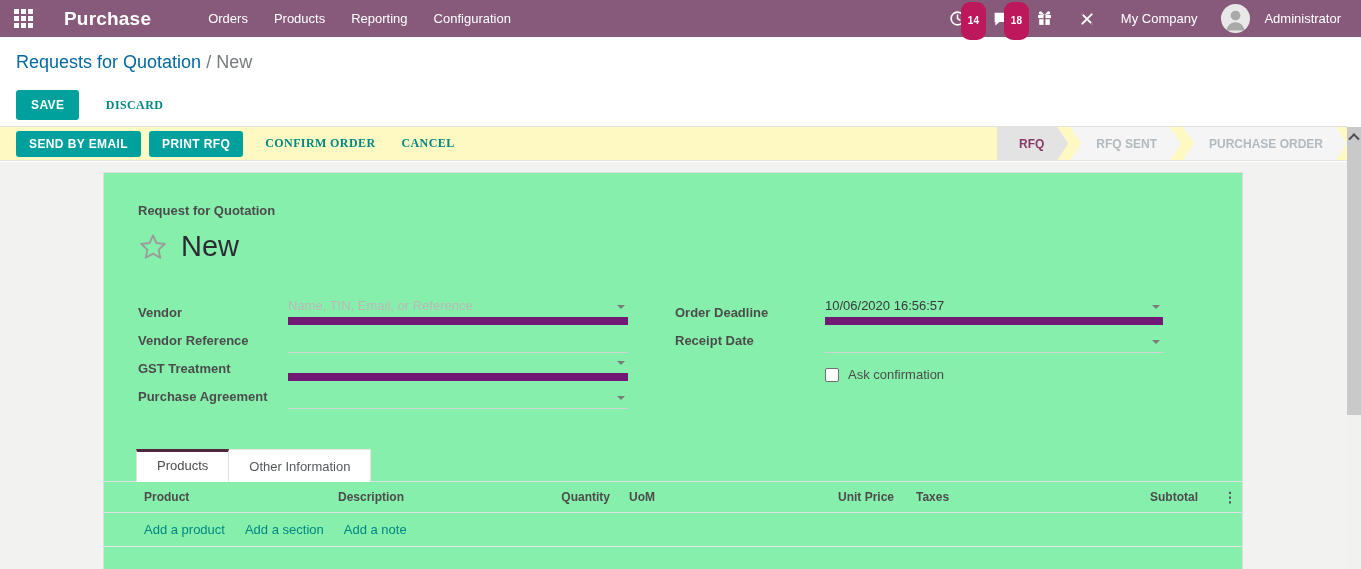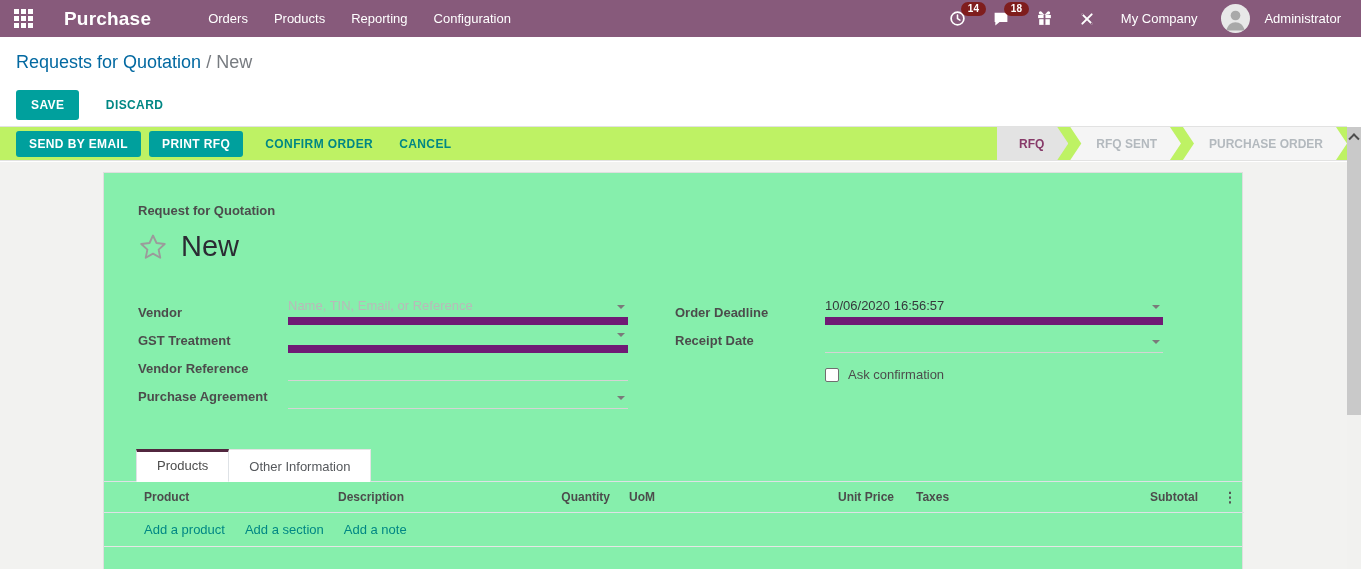--- a/index.html
+++ b/index.html
@@ -16,48 +16,48 @@
     display:flex; align-items:center; padding:0 16px 0 0;
   }
   .apps-btn { width:46px; height:37px; display:flex; align-items:center; justify-content:center; cursor:pointer; }
   .apps-grid { display:grid; grid-template-columns:repeat(3,5px); grid-gap:2px; }
   .apps-grid span { width:5px; height:5px; background:#fff; }
   .brand { font-size:19px; font-weight:bold; margin:0 44px 0 18px; letter-spacing:.2px; }
   .nav-menu { font-size:13px; padding:10px 13px; cursor:pointer; white-space:nowrap; }
   .nav-right { margin-left:auto; display:flex; align-items:center; gap:6px; }
   .nav-icon-wrap { position:relative; padding:6px 10px; cursor:pointer; display:flex; align-items:center; }
   .nav-badge {
-    position:absolute; top:-2px; left:22px; background:#7f1d1d; color:#fff;
-    font-size:10px; font-weight:bold; border-radius:9px; padding:2px 7px; line-height:1;
+    position:absolute; top:-2px; left:22px; background:#be185d; color:#fff;
+    font-size:10px; font-weight:bold; border-radius:9px; padding:14px 7px; line-height:1;
   }
   .nav-text { font-size:13px; padding:6px 10px; cursor:pointer; white-space:nowrap; }
   .avatar {
     width:29px; height:29px; border-radius:50%; background:#e8e8e8;
     display:flex; align-items:flex-end; justify-content:center; overflow:hidden; margin-left:8px;
   }
   .user-name { font-size:13px; padding:6px 4px 6px 8px; cursor:pointer; }
 
   
   .control-panel { background:#fff; padding:13px 16px 12px; height:89px; }
   .breadcrumb { font-size:18px; margin:2px 0 17px; }
   .bc-link { color:#0369a1; cursor:pointer; }
   .bc-sep, .bc-current { color:#777b80; }
   .btn-primary {
     background:#00A09D; color:#fff; border:none; border-radius:3px;
     font-size:12px; font-weight:bold; padding:8px 15px; letter-spacing:.4px;
     font-family:"Liberation Sans",sans-serif; cursor:pointer;
   }
   .btn-flat {
     background:none; border:none; color:#008784; font-size:12px; font-weight:bold;
-    padding:8px 12px; margin-left:10px; letter-spacing:.4px; font-family:Liberation Sans, sans-serif; cursor:pointer;
+    padding:8px 12px; margin-left:10px; letter-spacing:.4px; font-family:Liberation Serif, serif; cursor:pointer;
   }
 
   
   .action-bar {
-    width:1347px; height:35px; background:#bef264;
+    width:1347px; height:35px; background:#fef9c3;
     border-top:1px solid #e2e2e2; border-bottom:1px solid #e2e2e2;
     display:flex; align-items:center; padding-left:16px;
   }
   .action-bar .btn-primary { padding:6px 13px; margin-right:8px; }
   .action-bar .btn-flat { padding:6px 12px; margin-left:2px; }
   .stages { margin-left:auto; display:flex; height:33px; }
   .stage {
     display:flex; align-items:center; padding:0 24px 0 26px; font-size:12px; font-weight:bold;
     color:#b3b9be; background:#f5f5f5; margin-left:2px; cursor:pointer; white-space:nowrap;
     clip-path:polygon(0 0, calc(100% - 11px) 0, 100% 50%, calc(100% - 11px) 100%, 0 100%, 11px 50%);
@@ -246,30 +246,30 @@
 
       <div class="o-col">
         <div class="field-row">
           <span class="f-label">Vendor</span>
           <span class="f-input required">
             <input placeholder="Name, TIN, Email, or Reference" style="">
             <span class="caret"></span>
           </span>
         </div>
         <div class="field-row">
+          <span class="f-label">Vendor Reference</span>
+          <span class="f-input optional">
+            <input style="">
+          </span>
+        </div>
+        <div class="field-row">
           <span class="f-label">GST Treatment</span>
           <span class="f-input required">
             <input style="">
             <span class="caret"></span>
-          </span>
-        </div>
-        <div class="field-row">
-          <span class="f-label">Vendor Reference</span>
-          <span class="f-input optional">
-            <input style="">
           </span>
         </div>
         <div class="field-row">
           <span class="f-label">Purchase Agreement</span>
           <span class="f-input optional">
             <input style="">
             <span class="caret"></span>
           </span>
         </div>
       </div>

